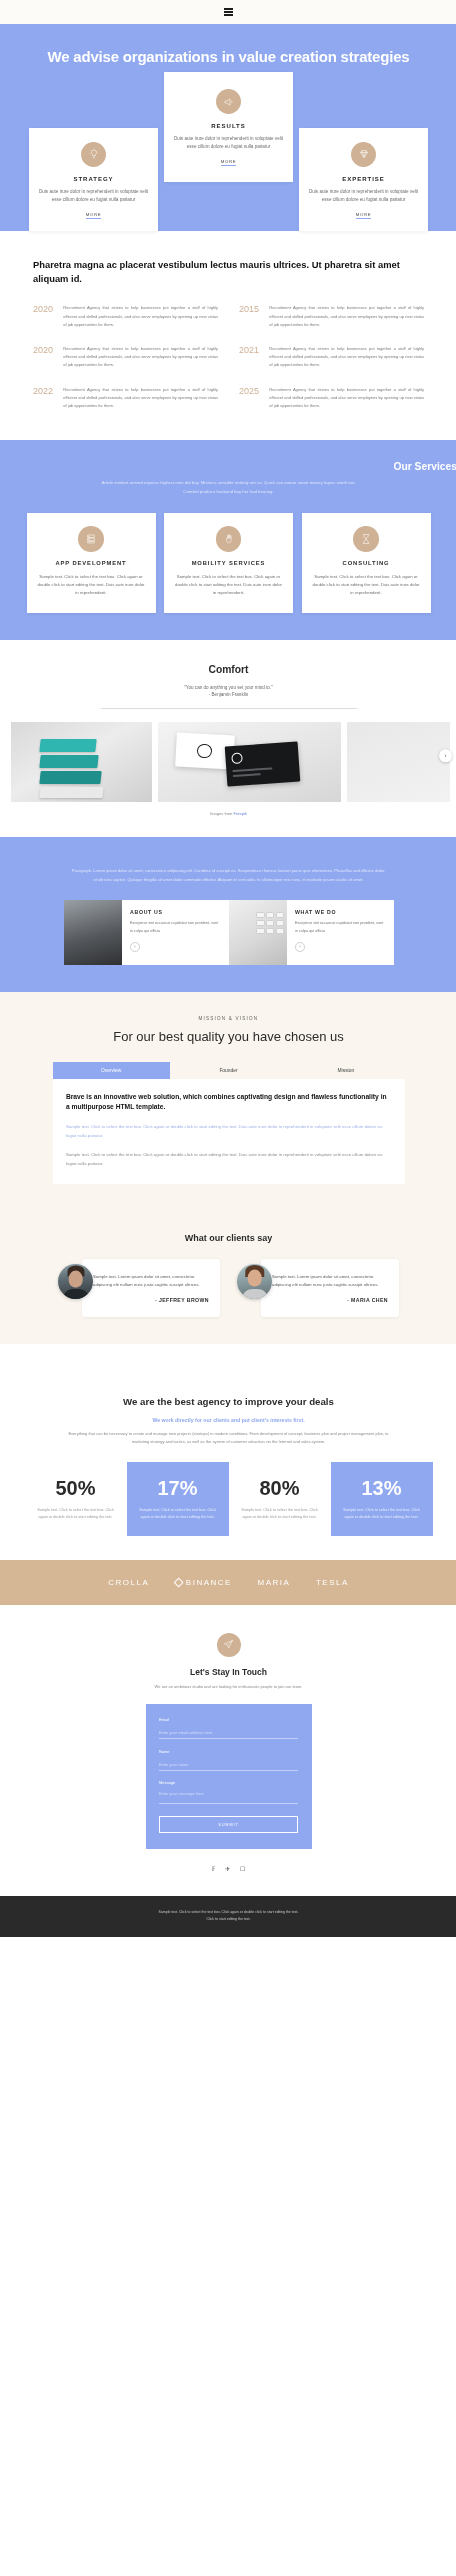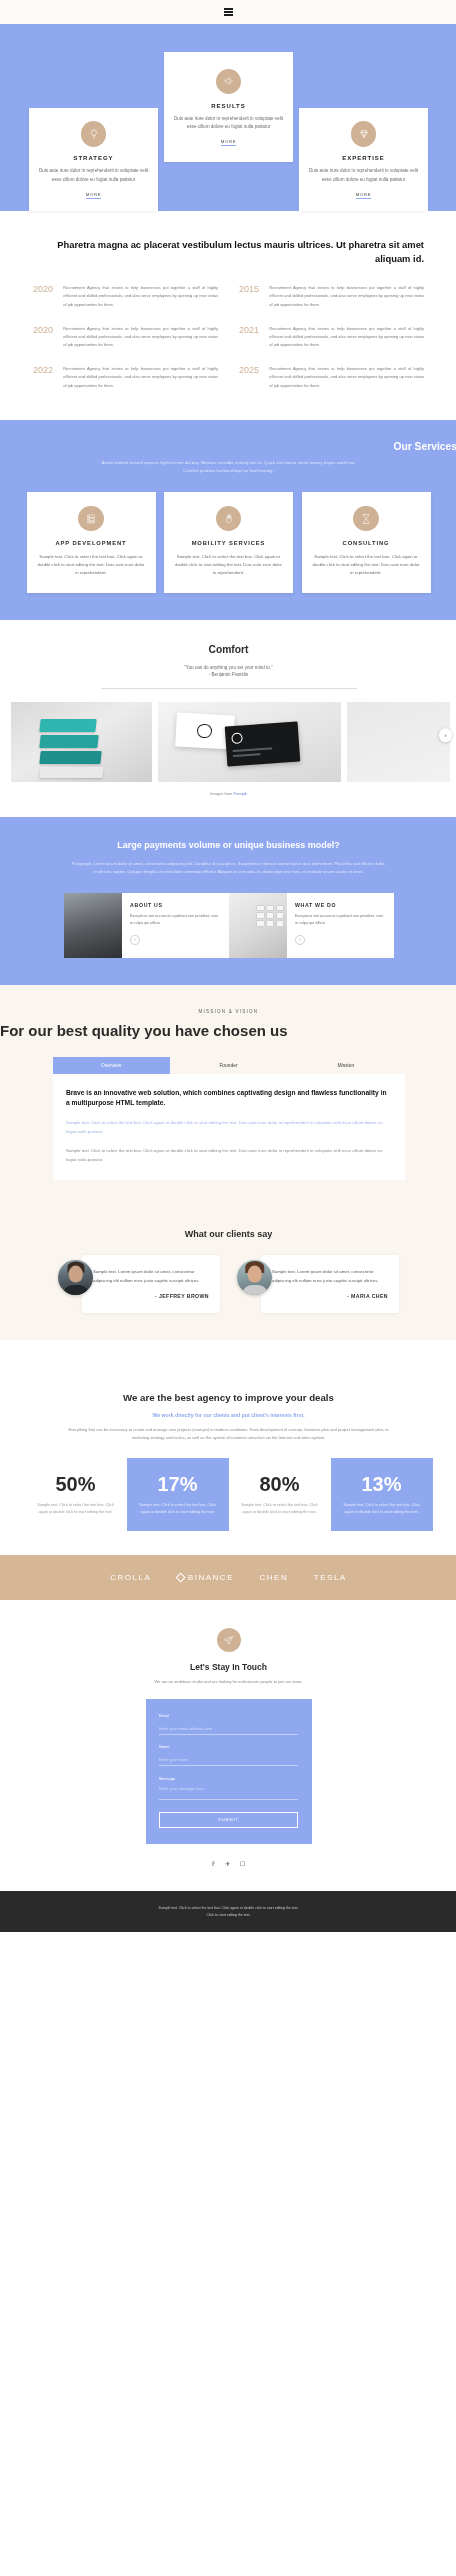--- a/index.html
+++ b/index.html
@@ -51,21 +51,21 @@
   .hcard p { font-size: 4.6px; line-height: 1.85; color: #6e6e6e; }
   .more {
     display: inline-block; margin-top: 7.3px; font-size: 4.3px; letter-spacing: 0.7px;
     color: #4d4d4d; border-bottom: 1.2px solid #8fa8ef; padding-bottom: 1.2px;
     text-decoration: none; cursor: pointer;
   }
 
   
   .timeline { background: #fff; padding: 27px 33px 30px; }
   .timeline h2 {
-    text-align: right; font-size: 9.4px; font-weight: 700; line-height: 1.5;
+    text-align: left; font-size: 9.4px; font-weight: 700; line-height: 1.5;
     color: #121212; margin-bottom: 18px;
   }
   .tl-grid { display: grid; grid-template-columns: 1fr 1fr; gap: 16px 21px; }
   .tl-item { display: flex; gap: 7.3px; }
   .tl-year { font-size: 9px; color: #cdb094; font-weight: 400; min-width: 23px; }
   .tl-text { font-size: 4px; line-height: 2.05; color: #7a7a7a; text-align: justify; }
 
   
   .services { background: #8fa8ef; padding: 21px 0 27px; }
   .services h2 { text-align: right; color: #fff; font-size: 10.3px; font-weight: 700; }
@@ -136,21 +136,21 @@
   .pbox h4 { font-size:5.2px; letter-spacing:0.7px; font-weight:700; margin-bottom:4.9px; }
   .pbox p { font-size:3.8px; line-height:1.9; color:#757575; }
   .parrow {
     margin-top:7.3px; width:9.7px; height:9.7px; border-radius:50%; border:0.6px solid #cfcfcf;
     display:flex; align-items:center; justify-content:center; font-size:4.3px; color:#777; cursor:pointer;
   }
 
   
   .mission { background: #faf6ef; padding: 24px 0 28px; }
   .eyebrow { text-align:center; font-size:4.6px; letter-spacing:1.2px; color:#5e5e5e; }
-  .mission h2 { font-size:15px; font-weight:700; line-height:1.35; margin-top:7.3px; }
+  .mission h2 { text-align:center; font-size:13px; font-weight:400; line-height:1.35; margin-top:7.3px; }
   .tabs { display:flex; width:352px; margin:16px auto 0; }
   .tab { flex:1; text-align:center; font-size:4.9px; padding:6px 0; color:#3d3d3d; cursor:pointer; }
   .tab.active { background:#8fa8ef; color:#fff; }
   .tabpanel { width:352px; margin:0 auto; background:#fff; padding:13.4px 13.4px 16px; }
   .tabpanel h3 { font-size:6.7px; font-weight:700; line-height:1.55; color:#111; }
   .tabpanel p { font-size:4.3px; line-height:2.1; color:#9fb0e5; margin-top:9.7px; }
   .tabpanel p.grey { color:#8c8c8c; }
 
   
   .testi { background:#faf6ef; padding: 21px 0 27px; }
@@ -231,20 +231,21 @@
 
   <div class="navbar">
     <div class="burger">
       <span></span>
         <span></span>
         <span></span>
     </div>
   </div>
 
   <section class="hero">
+    <h1>We advise organizations in value creation strategies</h1>
     <div class="hero-cards">
 
       <div class="hcard side">
         <div class="circ">
           <svg viewBox="0 0 24 24" fill="none" stroke="#fff" stroke-width="1.1">
             <path d="M12 4a5 5 0 0 0-3 9v2h6v-2a5 5 0 0 0-3-9z"></path>
             <path d="M10 18h4M10.5 20h3"></path>
             <path d="M12 1.5v1.2M5.5 5l.9.9M18.5 5l-.9.9M3.5 11h1.2M19.3 11h1.2"></path>
           </svg>
         </div>
@@ -385,21 +386,20 @@
       </div>
       <div class="slide s3"></div>
       <div class="car-arrow">›</div>
     </div>
     <div class="credit">
       <span>Images from </span><b>Freepik</b>
     </div>
   </section>
 
   <section class="payments">
-    <h2>Large payments volume or unique business model?</h2>
     <p class="sub">Paragraph. Lorem ipsum dolor sit amet, consectetur adipiscing elit. Curabitur id suscipit ex. Suspendisse rhoncus laoreet purus quis elementum. Phasellus sed efficitur dolor, et ultricies sapien. Quisque fringilla sit amet dolor commodo efficitur. Aliquam et sem odio. In ullamcorper nisi nunc, et molestie ipsum iaculis sit amet.</p>
     <div class="prow">
       <div class="pimg a"></div>
       <div class="pbox">
         <h4>ABOUT US</h4>
         <p>Excepteur sint occaecat cupidatat non proident, sunt in culpa qui officia</p>
         <div class="parrow">›</div>
       </div>
       <div class="pimg b">
         <div class="kb">
@@ -491,21 +491,21 @@
 
   <section class="logos">
     <div class="logo-item">
       <span>CROLLA</span>
     </div>
     <div class="logo-item">
       <span class="mk"></span>
       <span>BINANCE</span>
     </div>
     <div class="logo-item r">
-      <span>CHEN</span>
+      <span>MARIA</span>
     </div>
     <div class="logo-item">
       <span>TESLA</span>
     </div>
   </section>
 
   <section class="contact">
     <div class="ccirc">
       <svg viewBox="0 0 24 24" width="11" height="11" fill="none" stroke="#fff" stroke-width="1.1">
         <path d="M21 3L3 10.5l7 2.5 2.5 7L21 3z"></path>

